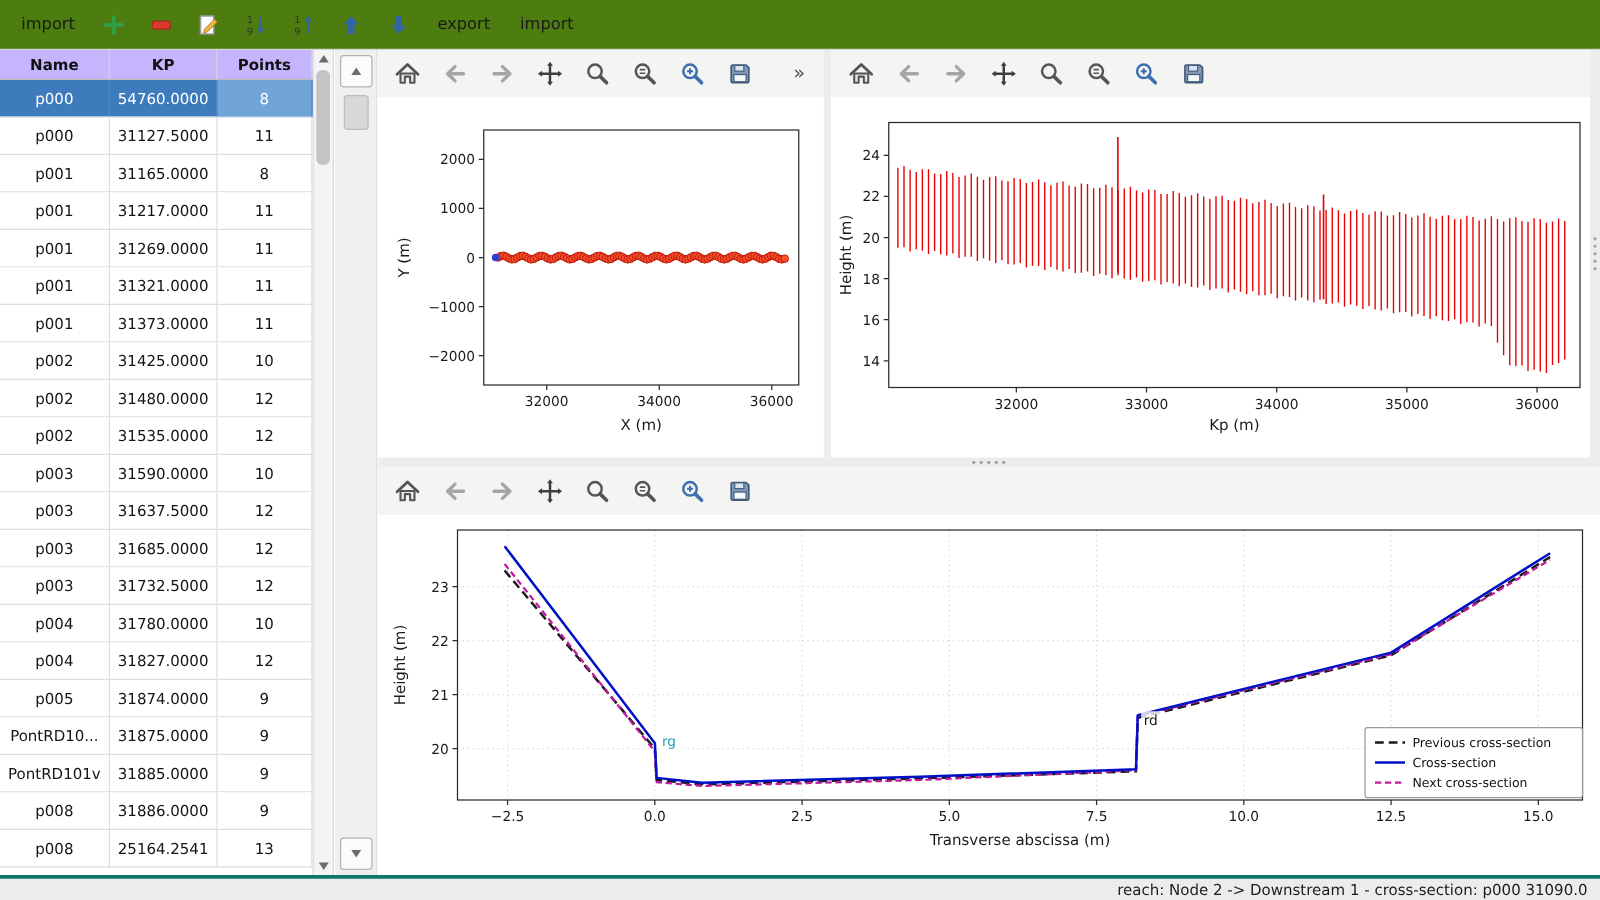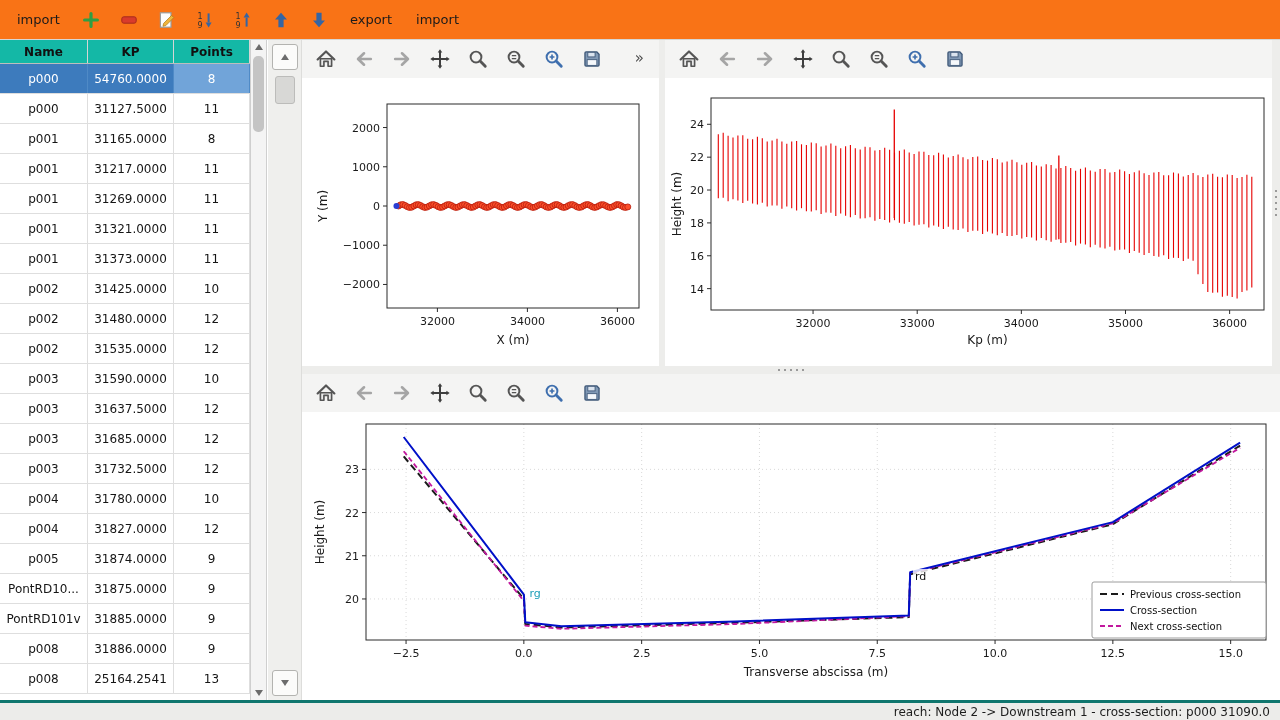--- a/index.html
+++ b/index.html
@@ -2,32 +2,32 @@
 <html><head>
 <meta charset="utf-8">
 <style>
   * { margin:0; padding:0; box-sizing:border-box; }
   html,body { width:1280px; height:720px; overflow:hidden; background:#fff;
               font-family:"DejaVu Sans", sans-serif; }
   .app { position:relative; width:1280px; height:720px; background:#fff; }
 
   
   .top-toolbar { position:absolute; top:0; left:0; width:1280px; height:40px;
-    background:#f97316; border-bottom:1px solid #d6d6d3; display:flex; align-items:center;
+    background:#4d7c0f; border-bottom:1px solid #d6d6d3; display:flex; align-items:center;
     gap:6px; padding:0 8px; }
   .tb-btn { height:30px; display:flex; align-items:center; justify-content:center; gap:4px;
     padding:0 9px; font-size:13px; color:#1b1b1b; border-radius:3px; cursor:default; }
   .tb-icon-btn { width:32px; padding:0; }
   .ic { display:flex; align-items:center; justify-content:center; }
 
   
   .left-panel { position:absolute; top:40px; left:0; width:267px; height:660px;
     background:#fff; display:flex; border-right:1px solid #cfcfcf; }
   .table-wrap { width:251px; border-right:1px solid #cfcfcf; }
-  .thead { display:flex; height:24px; background:#14b8a6; border-bottom:1px solid #bdbdbd;
+  .thead { display:flex; height:24px; background:#c4b5fd; border-bottom:1px solid #bdbdbd;
     font-weight:bold; font-size:12px; color:#111; }
   .th { display:flex; align-items:center; justify-content:center; border-right:1px solid #d5d5d5; }
   .col-name { width:88px; } .col-kp { width:86px; } .col-points { width:76px;text-align:right; }
   .trow { display:flex; height:30px; font-size:12px; color:#151515;
     border-bottom:1px solid #dedede; background:#fff; }
   .td { display:flex; align-items:center; justify-content:center;
     border-right:1px solid #dedede; overflow:hidden; white-space:nowrap; }
   .trow.selected { background:#3d7bbd; color:#fff; }
   .trow.selected .td { border-right-color:#4f8ac6; border-bottom-color:#4f8ac6; }
   .trow.selected .col-points { background:#71a4d9; }

